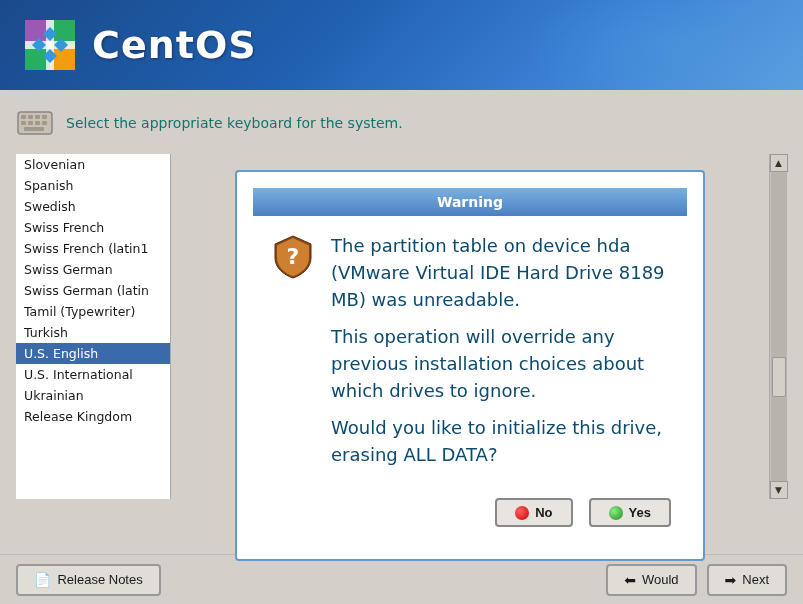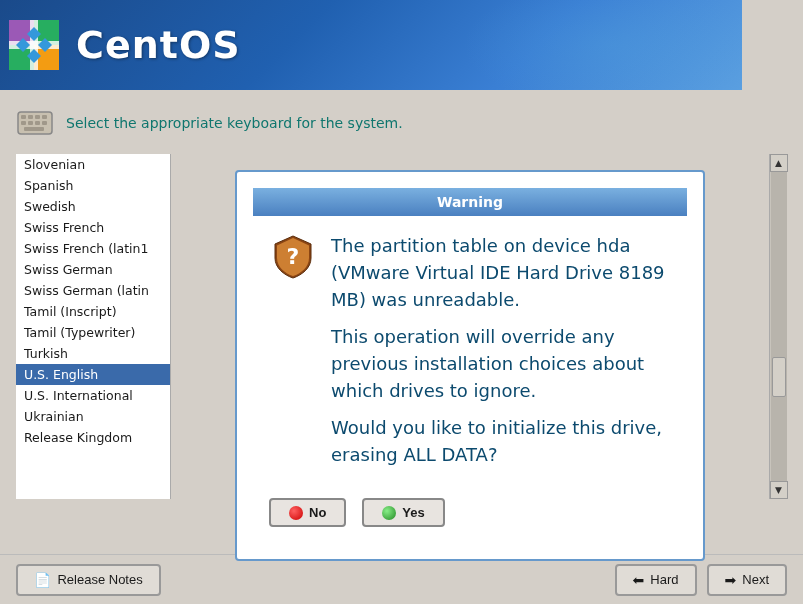--- a/index.html
+++ b/index.html
@@ -7,26 +7,26 @@
       width: 803px;
       height: 604px;
       background: #d4cfc8;
       font-family: 'DejaVu Sans', Arial, sans-serif;
       font-size: 13px;
       overflow: hidden;
     }
 
     
     .header {
-      width: 742px;
+      width: 803px;
       height: 90px;
       background: linear-gradient(135deg, #1a4a8a 0%, #2060b0 40%, #3a7fd4 70%, #5a9fe0 100%);
       display: flex;
       align-items: center;
-      padding: 10px 4px;
+      padding: 10px 20px;
       position: relative;
       overflow: hidden;
     }
     .header::before {
       content: '';
       position: absolute;
       right: -20px;
       top: -20px;
       width: 300px;
       height: 130px;
@@ -140,21 +140,21 @@
       flex: 1;
     }
     .warning-text {
       font-size: 18px;
       color: #0c4a6e;
       line-height: 1.5;
       margin-bottom: 10px;
     }
     .warning-buttons {
       display: flex;
-      justify-content: flex-start;
+      justify-content: flex-end;
       gap: 16px;
       padding: 8px 16px 16px 16px;
     }
     .dialog-btn {
       display: flex;
       align-items: center;
       gap: 6px;
       padding: 5px 18px;
       border: 2px solid #888;
       border-radius: 4px;
@@ -302,21 +302,20 @@
   <div style="display:flex; height:345px;">
 
     <div class="language-list" id="lang-list">
     <div class="lang-item">Slovenian</div>
         <div class="lang-item">Spanish</div>
         <div class="lang-item">Swedish</div>
         <div class="lang-item">Swiss French</div>
         <div class="lang-item">Swiss French (latin1</div>
         <div class="lang-item">Swiss German</div>
         <div class="lang-item">Swiss German (latin</div>
-        <div class="lang-item">Tamil (Inscript)</div>
         <div class="lang-item">Tamil (Typewriter)</div>
         <div class="lang-item">Turkish</div>
         <div class="lang-item selected">U.S. English</div>
         <div class="lang-item">U.S. International</div>
         <div class="lang-item">Ukrainian</div>
         <div class="lang-item">Release Kingdom</div>
       </div>
 
     <div class="right-panel">
       <div class="warning-dialog">
@@ -368,20 +367,20 @@
 <div class="footer">
   <div class="footer-left">
     <button class="footer-btn">
       <span class="btn-icon">📄</span>
       <span>Release Notes</span>
     </button>
   </div>
   <div class="footer-right">
     <button class="footer-btn">
       <span class="btn-icon">⬅</span>
-      <span>Hard</span>
+      <span>Would</span>
     </button>
     <button class="footer-btn">
       <span class="btn-icon">➡</span>
       <span>Next</span>
     </button>
   </div>
 </div>
 
 </body></html>

